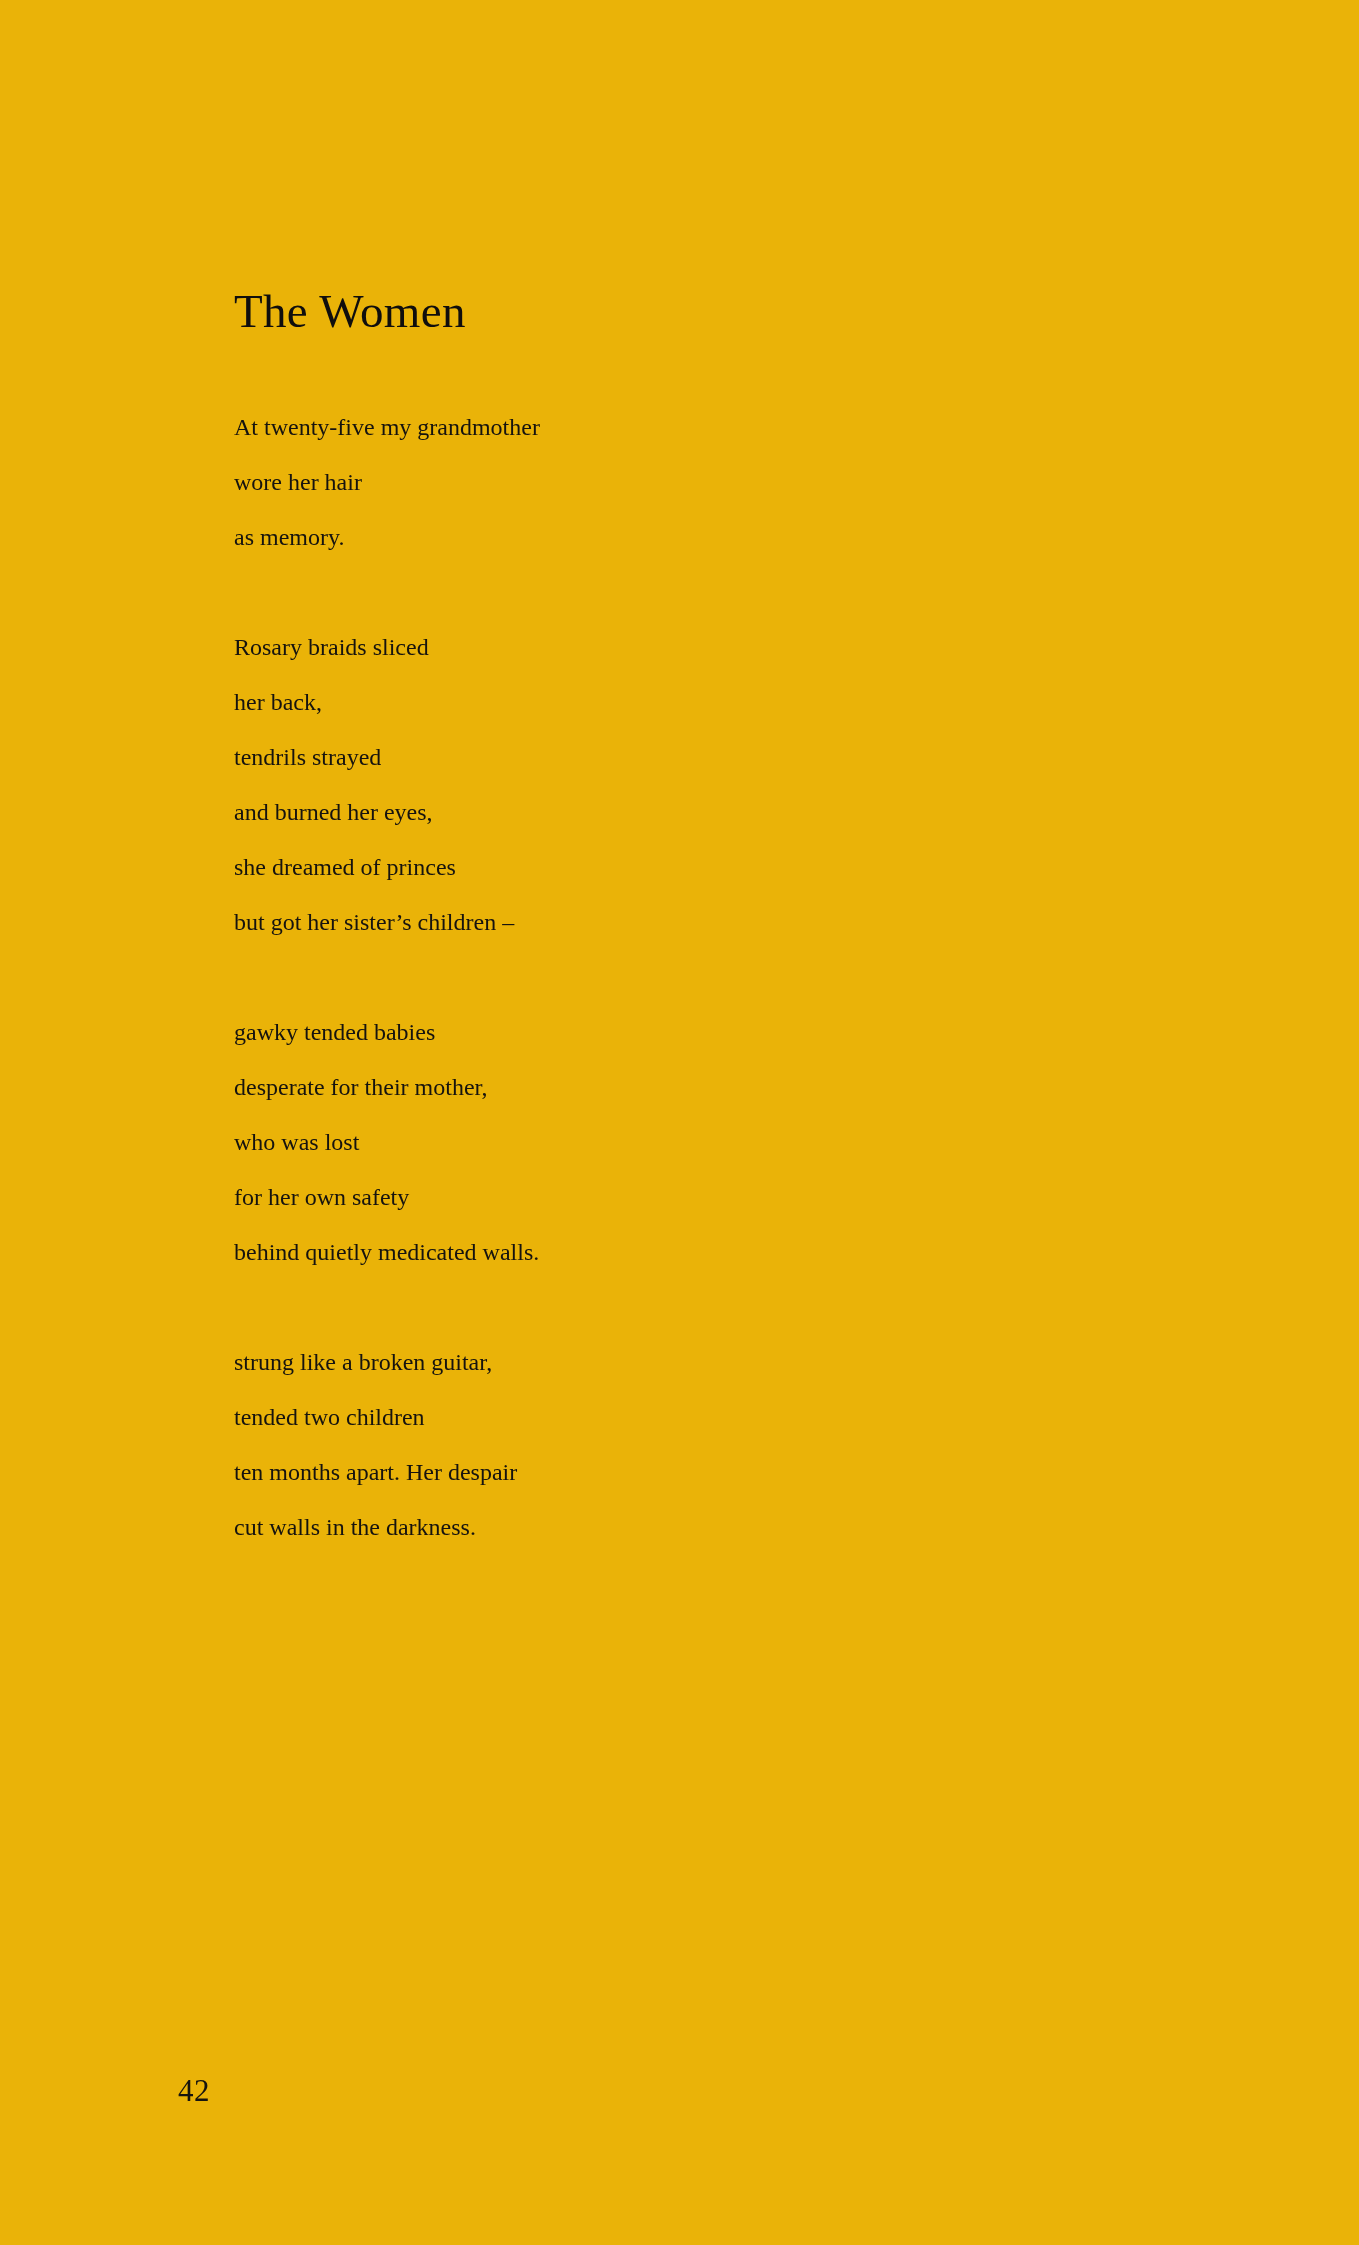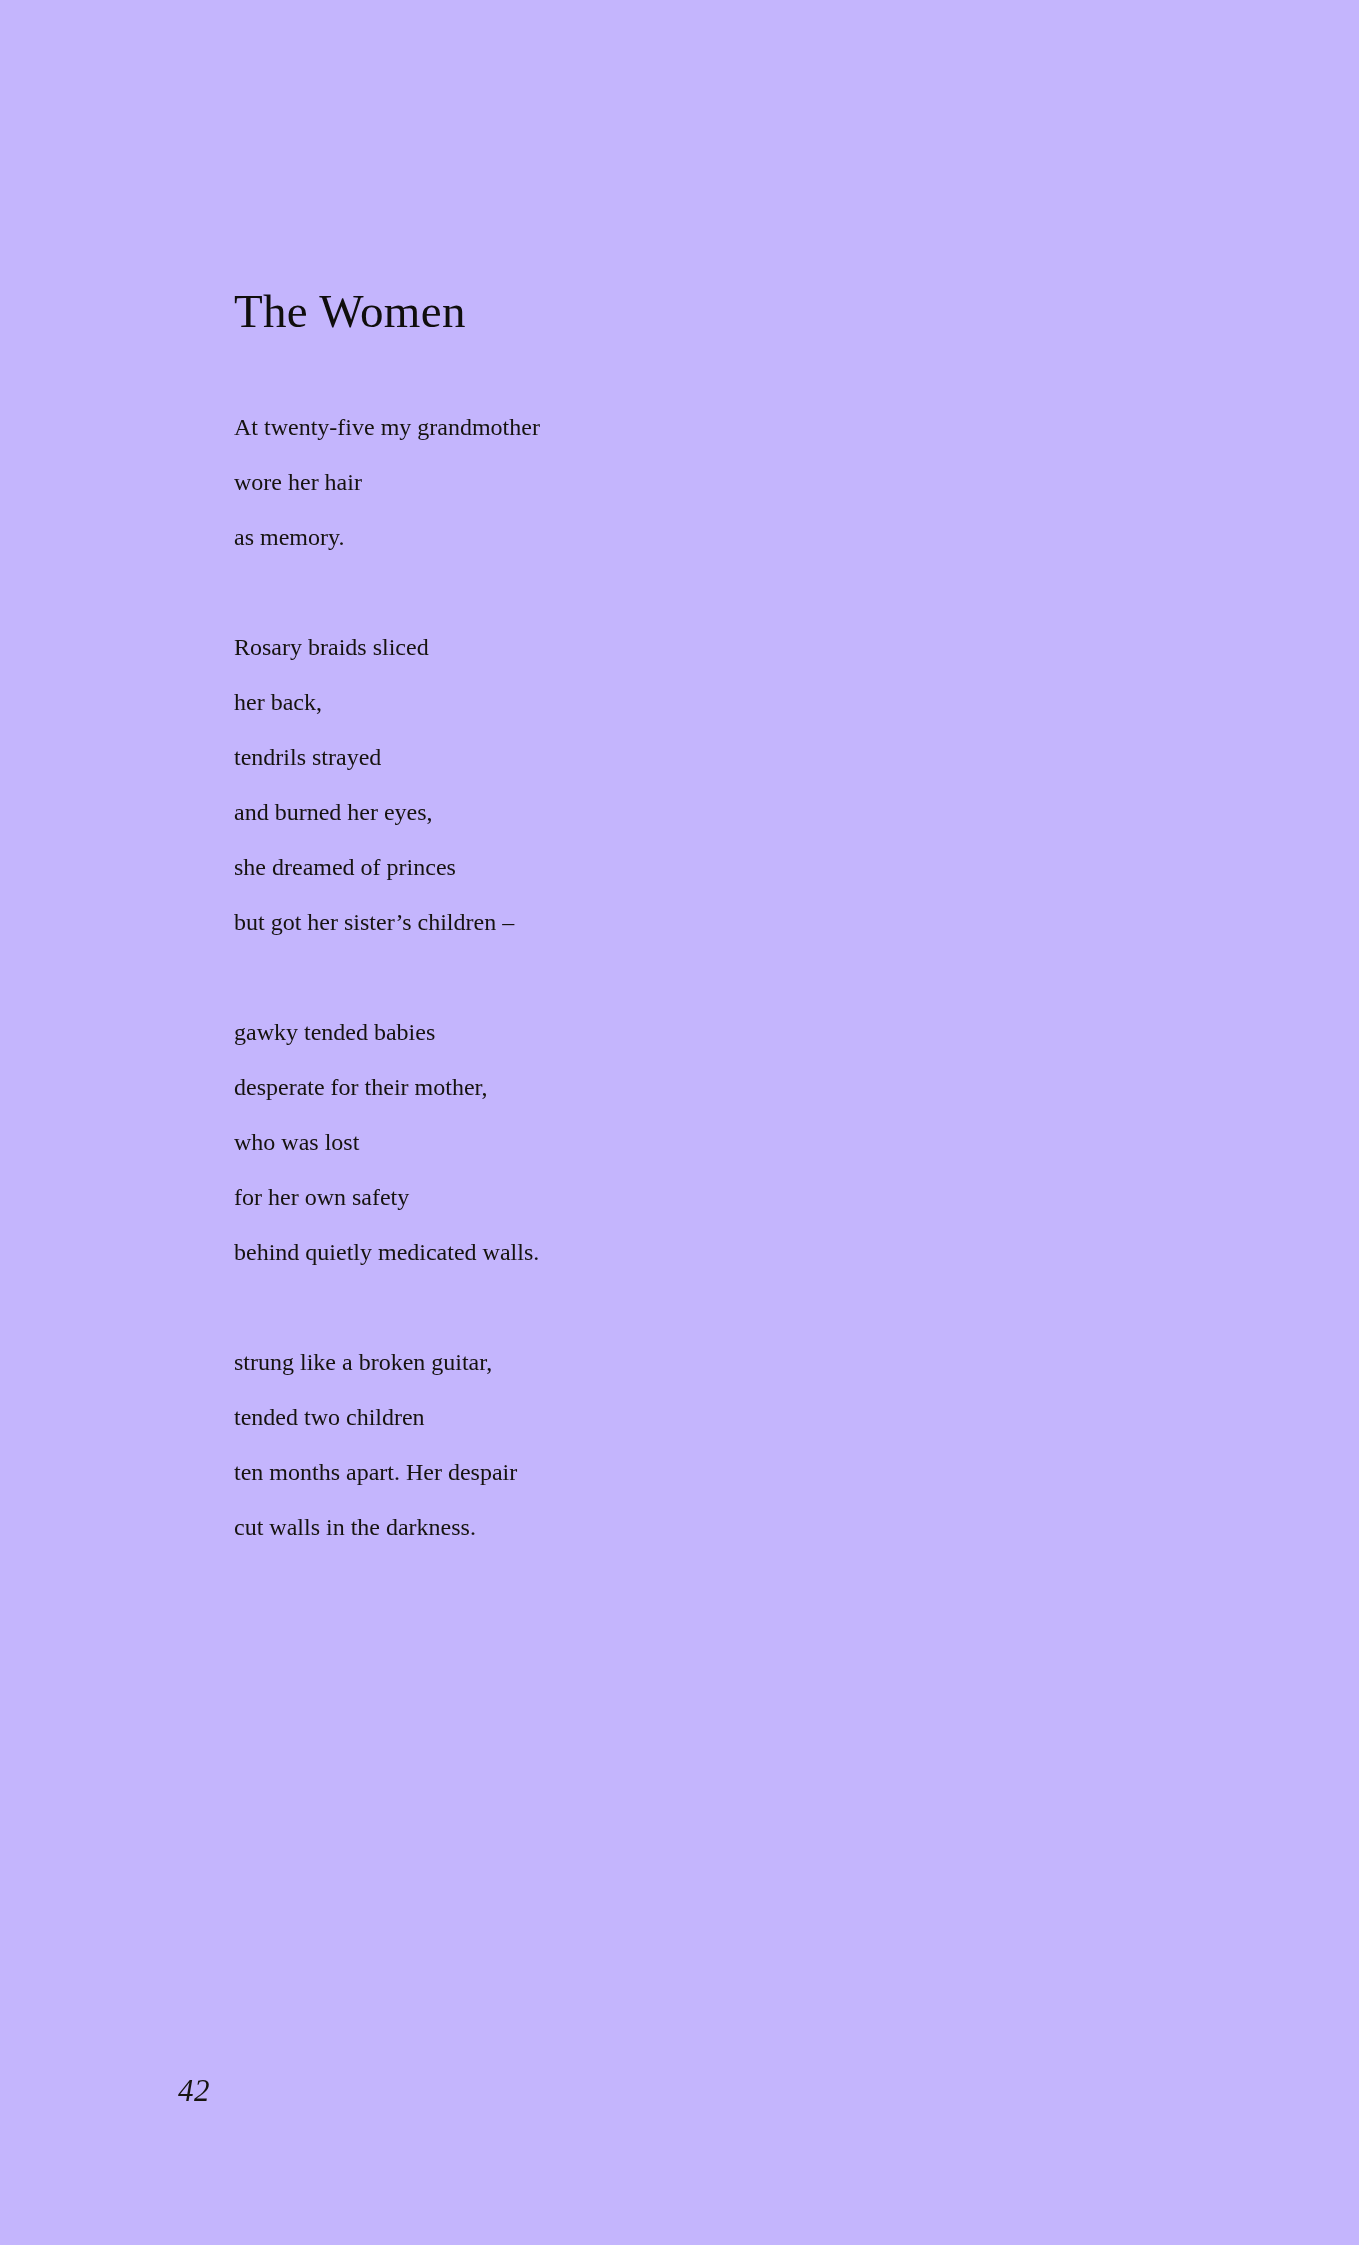--- a/index.html
+++ b/index.html
@@ -11,21 +11,21 @@
     width: 1359px;
     height: 2245px;
     position: relative;
     font-family: "Liberation Serif", "DejaVu Serif", serif;
     color: #12100f;
     overflow: hidden;
   }
   .page {
     position: absolute;
     inset: 0;
-    background: #c4b5fd;
+    background: #eab308;
   }
   .content {
     position: absolute;
     left: 234px;
     top: 286px;
     width: 900px;
   }
   .poem-title {
     font-size: 47px;
     font-weight: 400;
@@ -46,21 +46,20 @@
     white-space: pre;
     color: #16130f;
   }
   .folio {
     position: absolute;
     left: 178px;
     top: 2073px;
     font-size: 31px;
     color: #17140f;
     letter-spacing: 0.5px;
-    font-style: italic;
   }
 </style>
 </head>
 <body>
 
 <div class="page">
   <div class="content">
     <h1 class="poem-title">The Women</h1>
 
     <div class="stanza">

